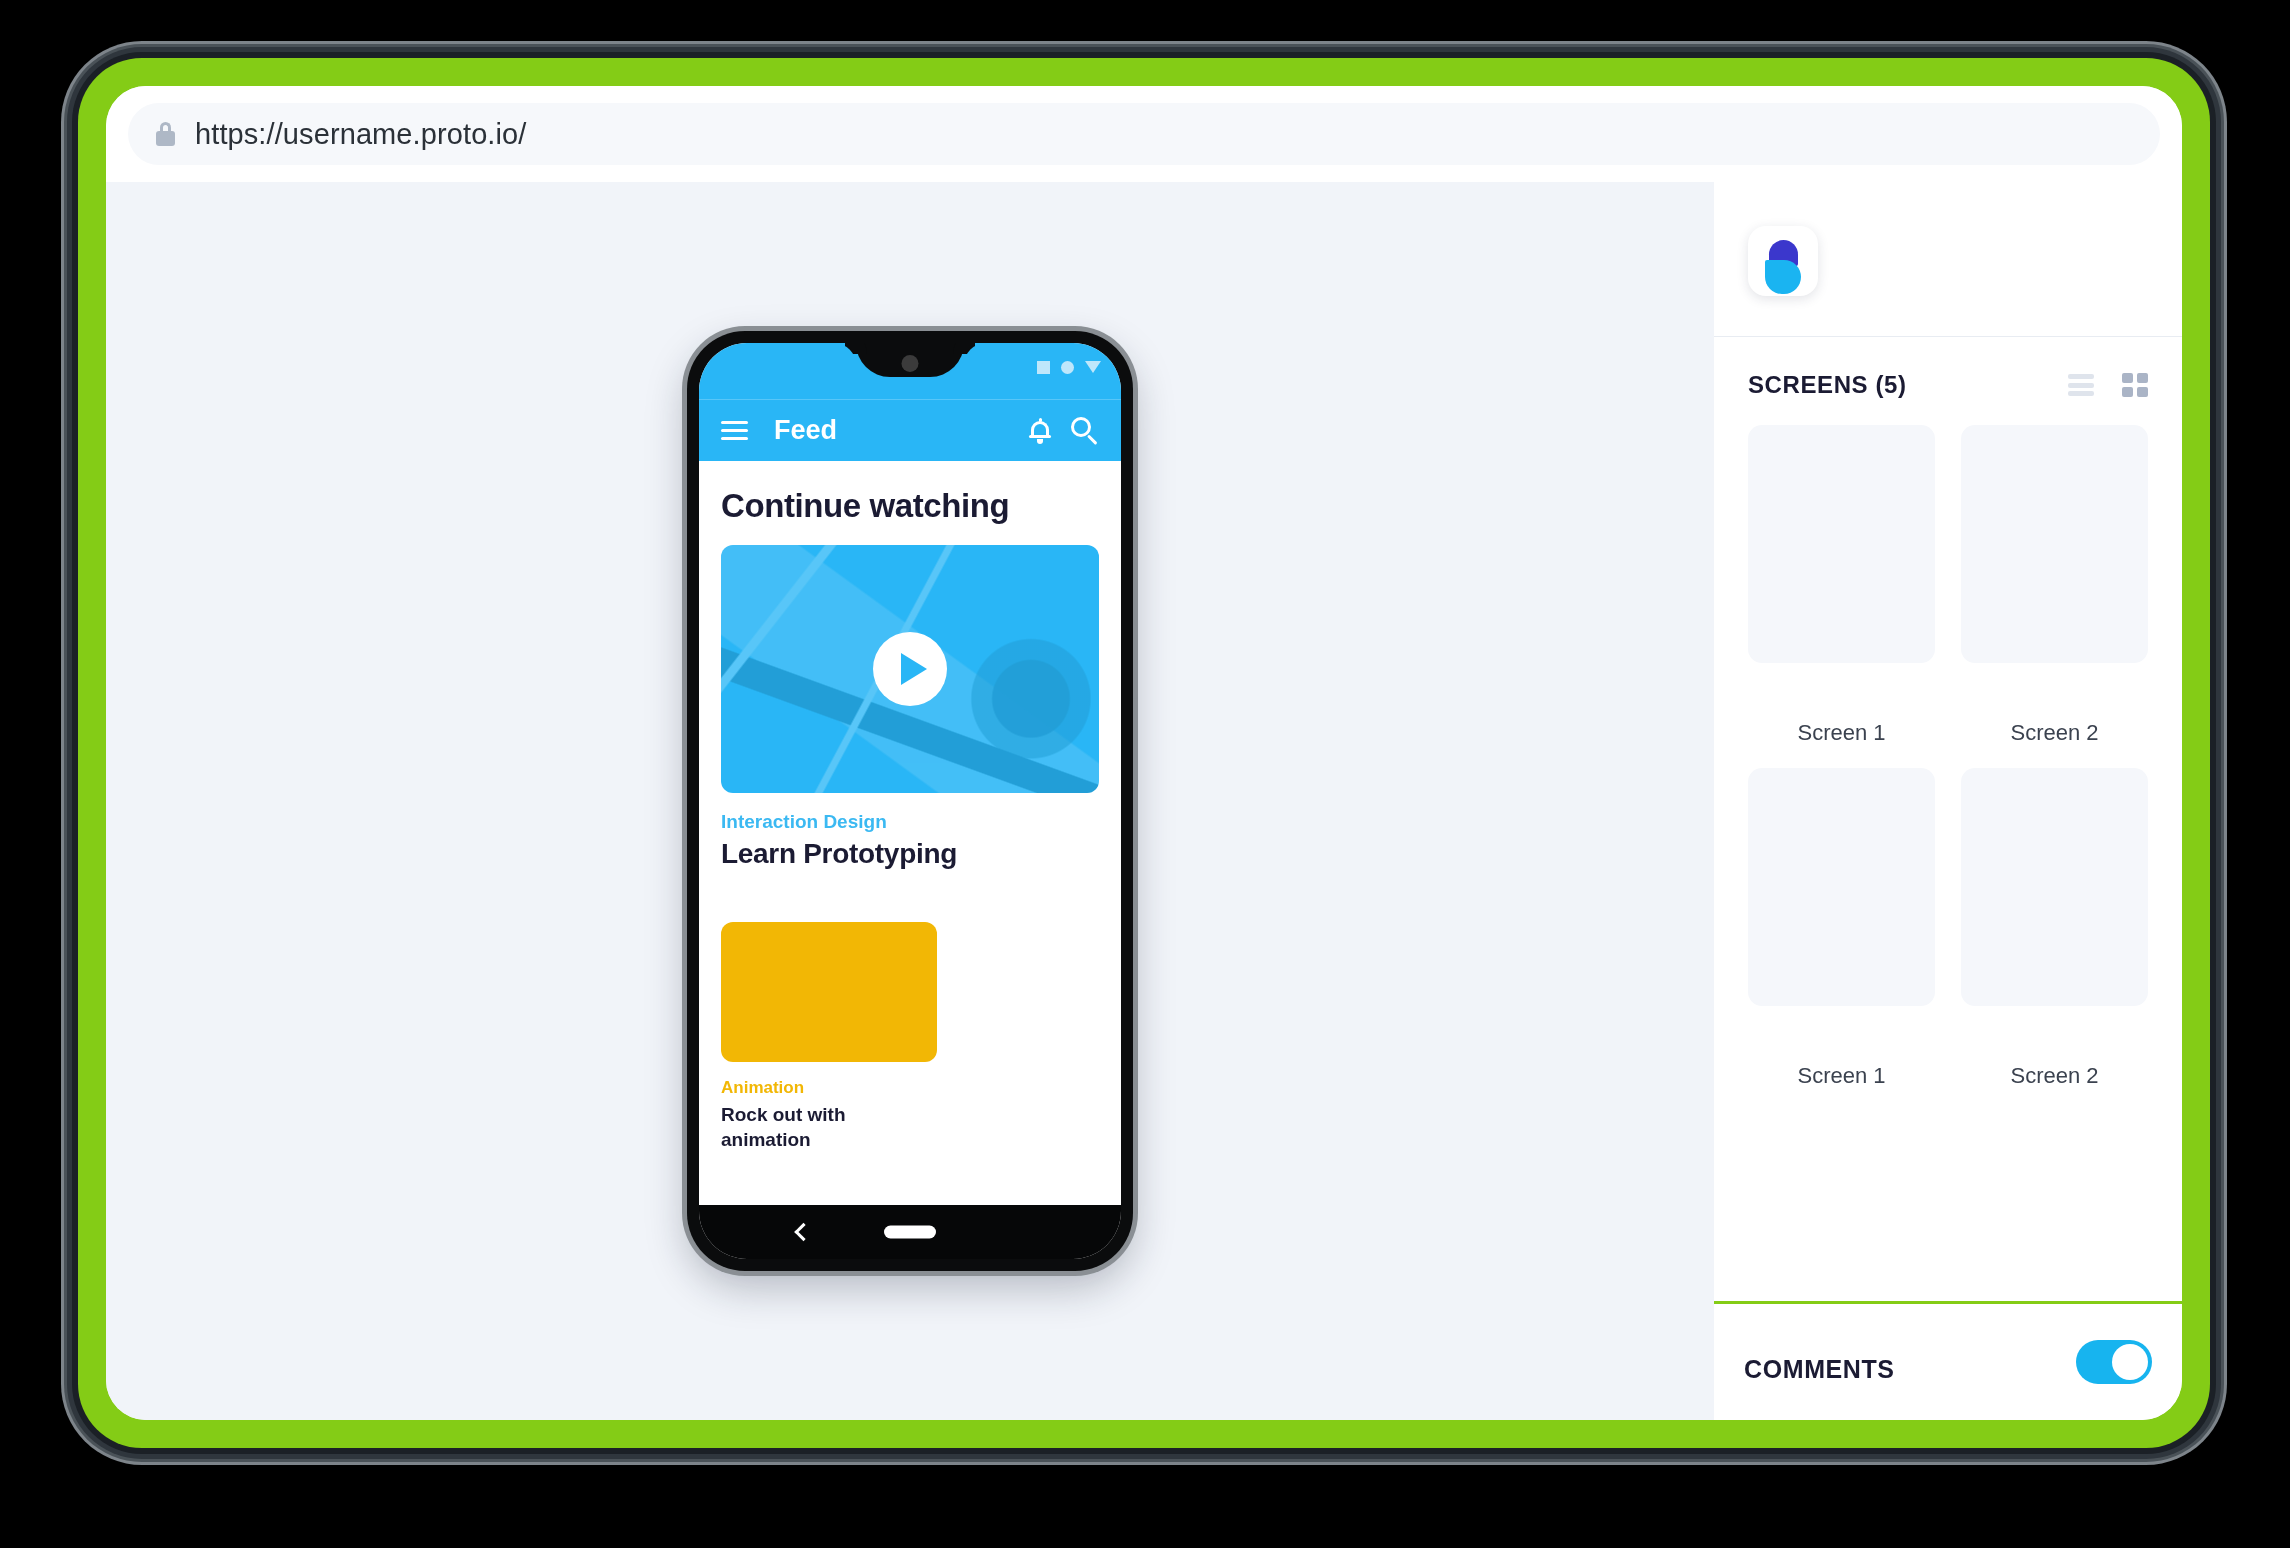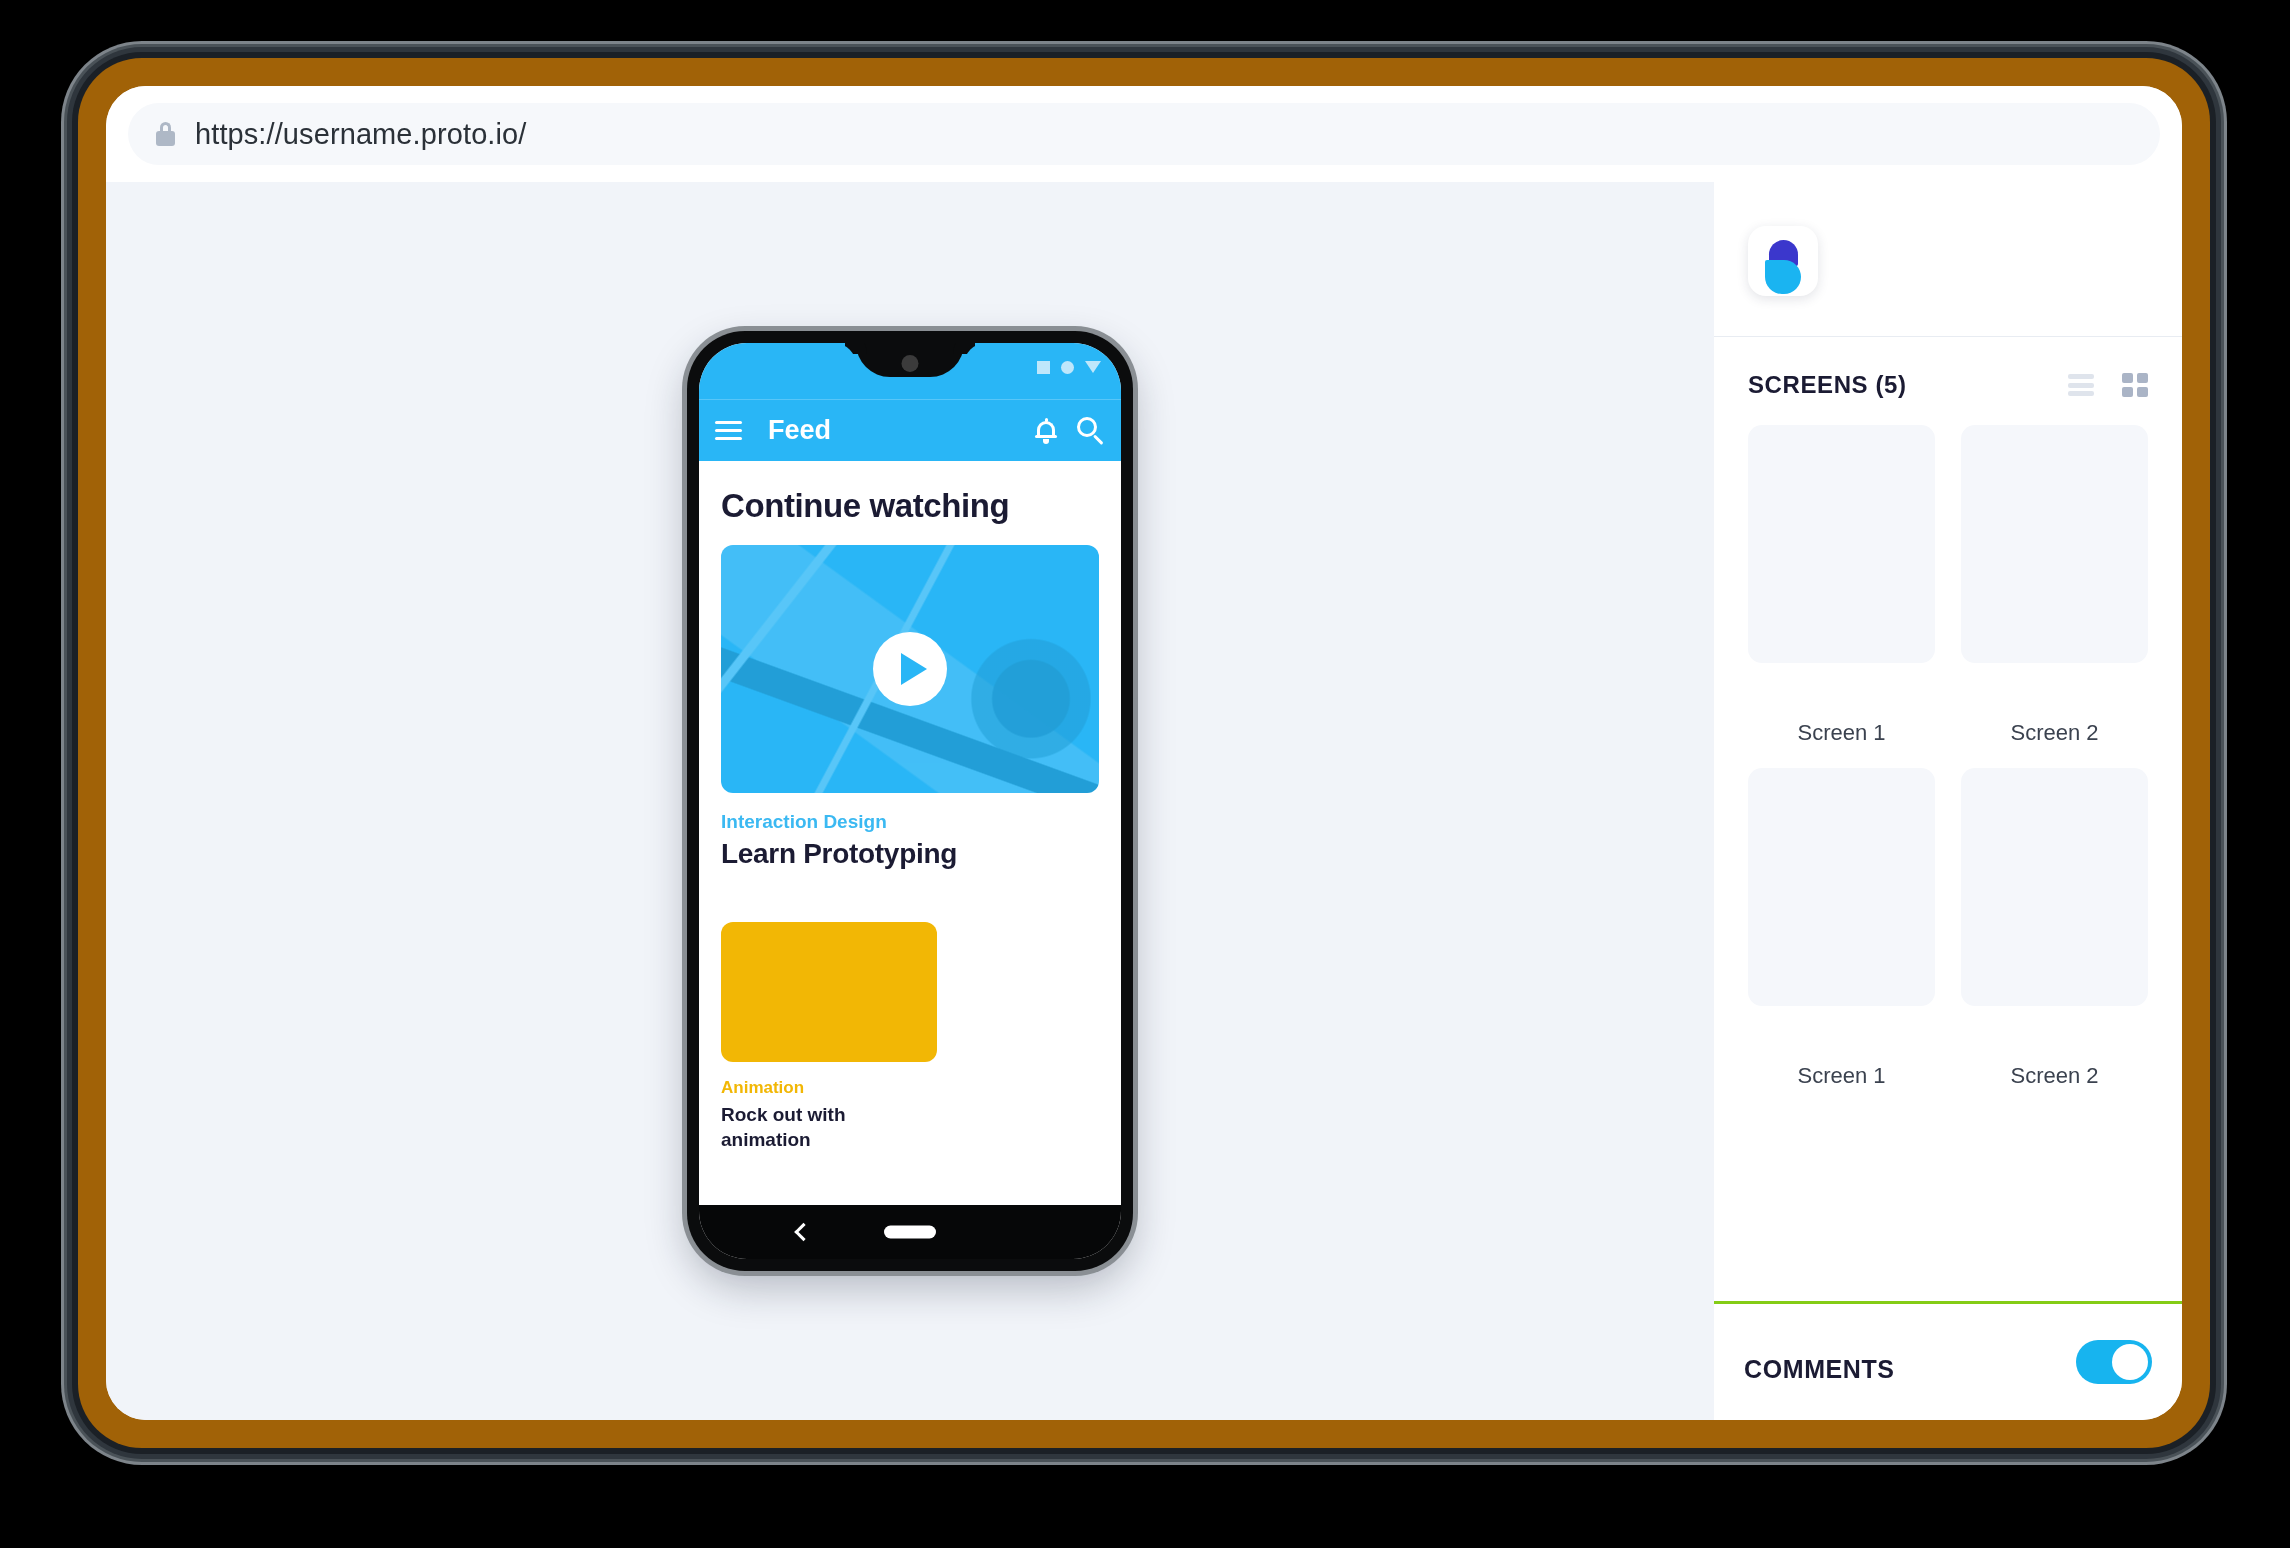--- a/index.html
+++ b/index.html
@@ -2,21 +2,21 @@
 <html><head>
 <meta charset="utf-8">
 <style>
   * { margin:0; padding:0; box-sizing:border-box; }
   html,body { width:2290px; height:1548px; background:#000; overflow:hidden; }
   body { font-family:"Liberation Sans", sans-serif; }
 
   
   #tablet-frame{
     position:absolute; left:78px; top:58px; width:2132px; height:1390px;
-    background:#a16207; border-radius:64px;
+    background:#84cc16; border-radius:64px;
     box-shadow:
       0 0 0 6px #1b2026,
       0 0 0 11px #2f363d,
       0 0 0 14px #4a5258,
       0 0 0 17px #7d848a,
       0 22px 46px rgba(0,0,0,.55);
   }
   #tablet-screen{
     position:absolute; left:28px; top:28px; right:28px; bottom:28px;
     background:#F1F4F9; border-radius:40px; overflow:hidden;
@@ -138,21 +138,21 @@
     width:17px; height:17px; border-radius:50%; background:#3b3b3b;
   }
   #status-icons{ display:flex; align-items:center; gap:11px; position:relative; z-index:2; }
   .st-sq{ width:13px; height:13px; background:#bfe7fb; }
   .st-ci{ width:13px; height:13px; background:#bfe7fb; border-radius:50%; }
   .st-tr{ width:0; height:0; border-left:8px solid transparent; border-right:8px solid transparent; border-top:12px solid #bfe7fb; }
 
   
   #app-bar{
     height:62px; background:#29B6F6; flex:none;
-    display:flex; align-items:center; padding:0 16px; gap:20px;
+    display:flex; align-items:center; padding:0 22px; gap:20px;
     border-top:1px solid rgba(255,255,255,.22);
   }
   .hamburger{ width:27px; height:19px; display:flex; flex-direction:column; justify-content:space-between; }
   .hamburger i{ display:block; height:3px; background:#fff; border-radius:2px; }
   #app-title{ font-size:27px; font-weight:bold; color:#fff; margin-left:6px; flex:1; }
   .bell{ position:relative; width:22px; height:26px; }
   .bell .dome{
     position:absolute; left:2px; top:3px; width:18px; height:16px;
     border:3px solid #fff; border-bottom:none; border-radius:9px 9px 0 0;
   }

